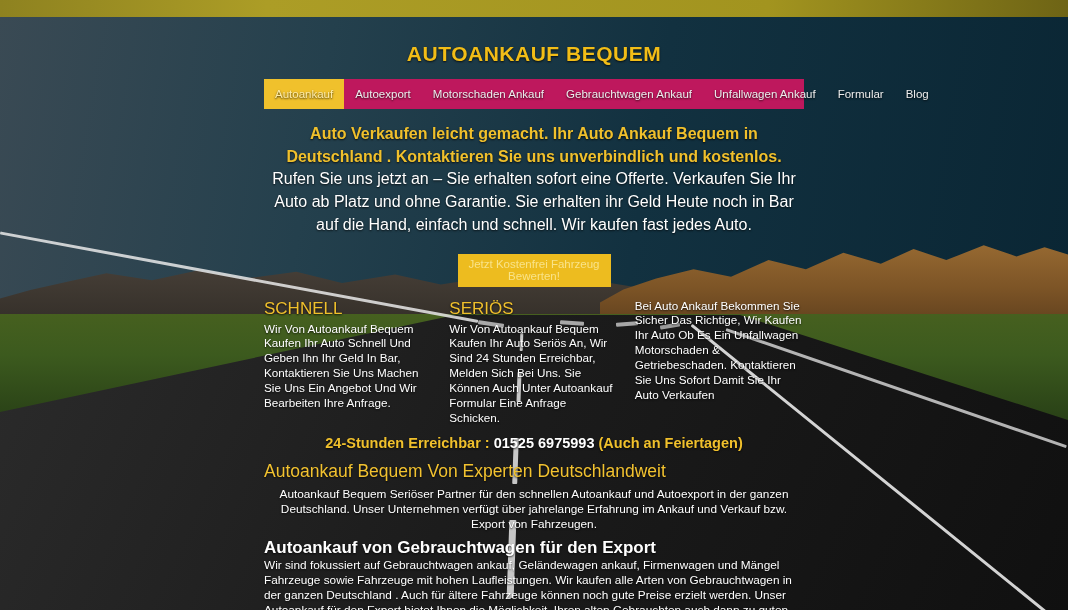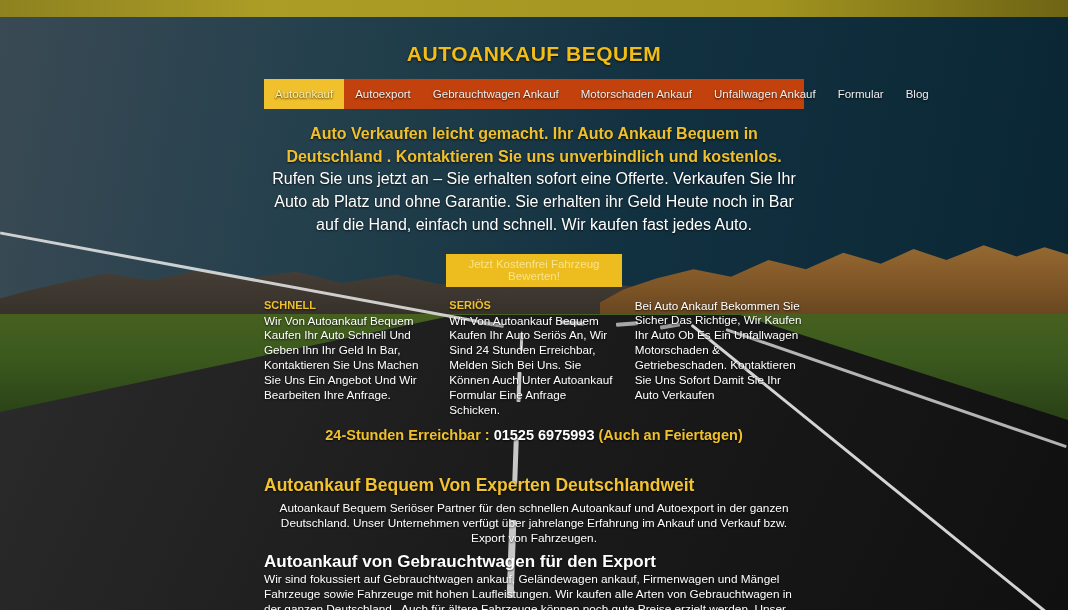--- a/index.html
+++ b/index.html
@@ -44,36 +44,36 @@
   
   .topbar{position:absolute;top:0;left:0;right:0;height:17px;z-index:30;
     background:linear-gradient(90deg,#8e8220 0%,#ac9d26 25%,#a2941f 72%,#6e6415 100%);}
 
   
   .content{position:absolute;top:17px;left:50%;transform:translateX(-50%);
     width:540px;z-index:20;color:#fff;}
   .content *{text-shadow:0 1px 2px rgba(0,0,0,.75);}
   .site-title{margin-top:25px;text-align:center;font-size:21px;font-weight:bold;
     letter-spacing:.5px;color:#f2bd17;}
-  .nav{margin-top:13px;height:30px;background:#c2410c;display:flex;align-items:stretch;}
+  .nav{margin-top:13px;height:30px;background:#be185d;display:flex;align-items:stretch;}
   .nav-item{display:flex;align-items:center;padding:0 11px;font-size:11.5px;
     color:#eee;cursor:pointer;white-space:nowrap;}
   .nav-item.active{background:#f0c12c;color:#ffeca6;}
   .intro{margin-top:14px;text-align:center;font-size:16px;line-height:1.42;color:#fff;}
   .hl{color:#f0c02c;font-weight:bold;}
-  .cta{display:block;margin:17px auto 0;width:176px;height:33px;border:none;
+  .cta{display:block;margin:17px auto 0;width:153px;height:33px;border:none;
     background:#edbc1f;color:#f9e389;font-size:11.5px;cursor:pointer;
     font-family:"Liberation Sans",sans-serif;text-shadow:none;}
   .features{margin-top:12px;display:flex;gap:16px;}
   .feature{flex:1;}
-  .feature h3{margin:0 0 3px 0;font-size:11px;font-weight:bold;color:#f0c02c;}
+  .feature h3{margin:0 0 3px 0;font-size:17px;font-weight:normal;color:#f0c02c;}
   .feature p{margin:0;font-size:11.7px;line-height:1.27;color:#fff;}
   .hotline{margin-top:9px;text-align:center;font-size:14.5px;font-weight:bold;color:#f0c02c;}
   .hotline .phone{color:#fff;cursor:pointer;margin-top:40px;}
-  .sec-h{margin:32px 0 5px 0;font-size:17.5px;font-weight:bold;color:#f2c230;}
+  .sec-h{margin:10px 0 5px 0;font-size:17.5px;font-weight:normal;color:#f2c230;}
   .body-p{margin:0 0 10px 0;font-size:11.8px;line-height:1.28;color:#fff;}
   .sub-b{margin:2px 0 0 0;font-size:17px;font-weight:bold;color:#fff;}
 </style>
 </head>
 <body>
 
 <div class="page">
 
   <div class="bg">
     <div class="sky"></div>
@@ -96,22 +96,22 @@
 
   <div class="topbar"></div>
 
   <div class="content">
 
     <div class="site-title">AUTOANKAUF BEQUEM</div>
 
     <div class="nav">
       <div class="nav-item active">Autoankauf</div>
       <div class="nav-item">Autoexport</div>
+      <div class="nav-item">Motorschaden Ankauf</div>
       <div class="nav-item">Gebrauchtwagen Ankauf</div>
-      <div class="nav-item">Motorschaden Ankauf</div>
       <div class="nav-item">Unfallwagen Ankauf</div>
       <div class="nav-item">Formular</div>
       <div class="nav-item">Blog</div>
     </div>
 
     <p class="intro"><span class="hl">Auto Verkaufen leicht gemacht. Ihr Auto Ankauf Bequem in Deutschland . Kontaktieren Sie uns unverbindlich und kostenlos.</span><span> Rufen Sie uns jetzt an – Sie erhalten sofort eine Offerte. Verkaufen Sie Ihr Auto ab Platz und ohne Garantie. Sie erhalten ihr Geld Heute noch in Bar auf die Hand, einfach und schnell. Wir kaufen fast jedes Auto.</span></p>
 
     <button class="cta">Jetzt Kostenfrei Fahrzeug Bewerten!</button>
 
     <div class="features">

